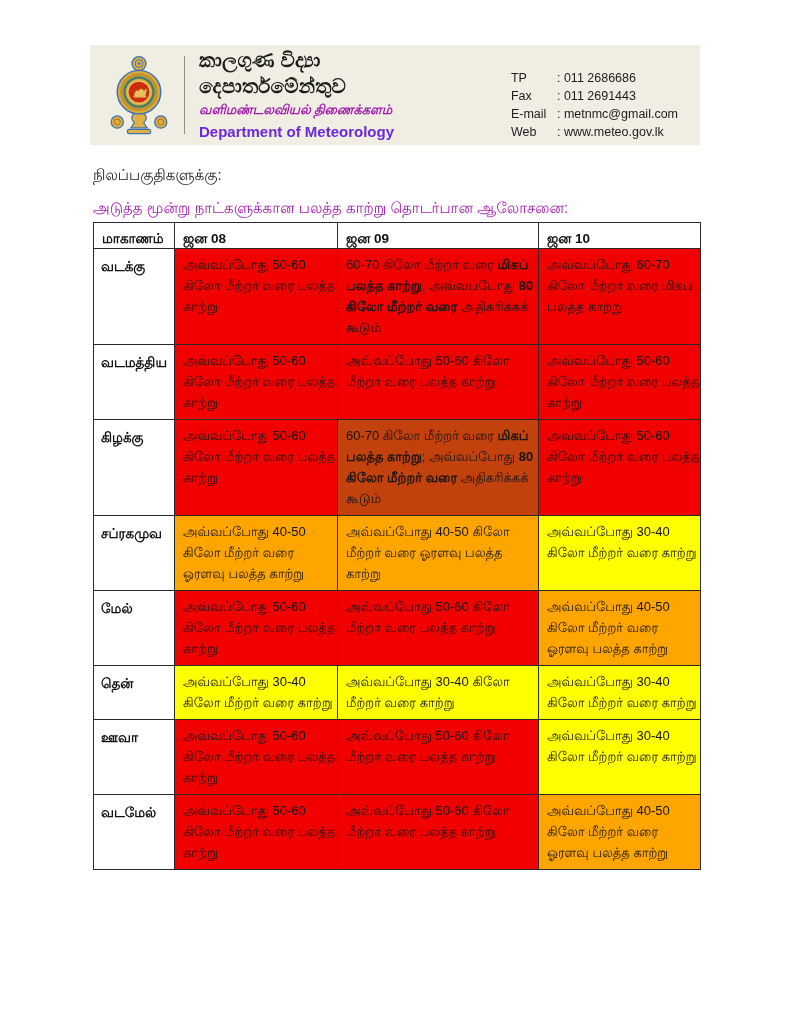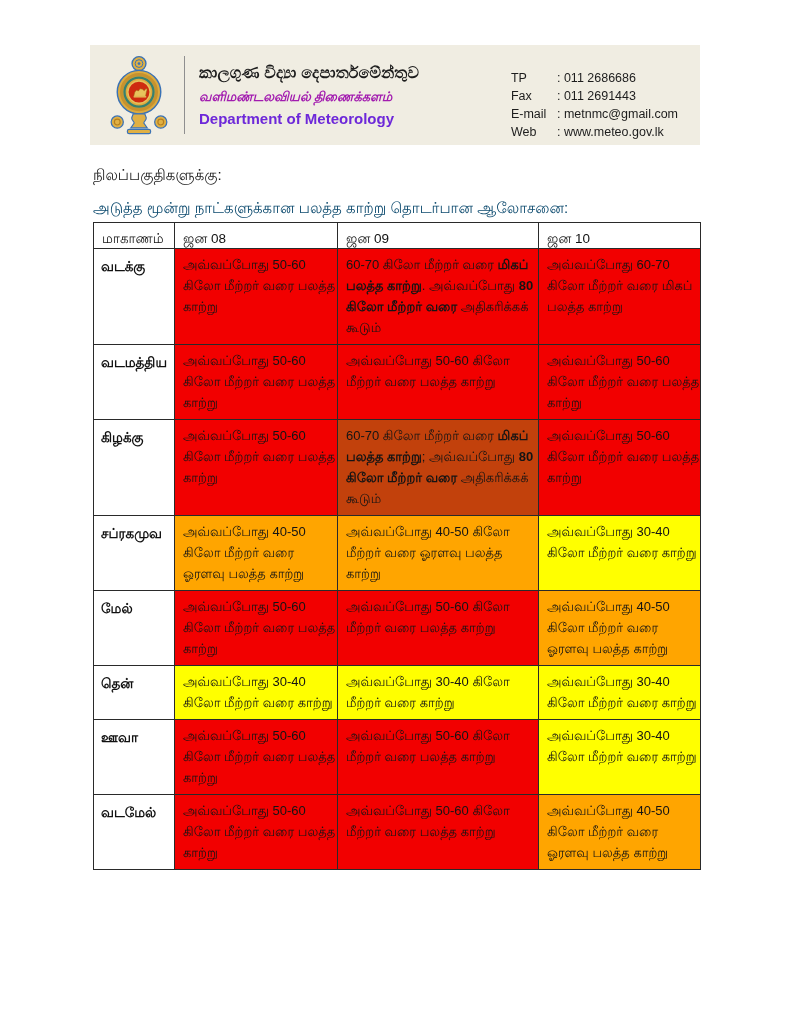--- a/index.html
+++ b/index.html
@@ -25,21 +25,21 @@
   }
   .emblem-wrap { margin-left: 20px; flex: 0 0 auto; display: flex; align-items: center; }
   .org-divider {
     width: 1px; height: 78px;
     background: #8f8f8f;
     margin: 0 14px 0 16px;
     flex: 0 0 auto;
   }
   .org-block { flex: 0 0 auto; max-width: 270px; }
   .org-sinhala {
-    font-size: 16px; font-weight: 700; color: #1c1c1c;
+    font-size: 20px; font-weight: 700; color: #1c1c1c;
     line-height: 26px; letter-spacing: 0.2px;
     font-family: "Liberation Sans", sans-serif;
   }
   .org-tamil {
     font-size: 13px; font-weight: 700; font-style: italic; color: #a21caf;
     line-height: 22px;
     font-family: "Liberation Serif", serif;
   }
   .org-english {
     font-size: 15px; font-weight: 700; color: #6d28d9; line-height: 22px;
@@ -54,21 +54,21 @@
   .contact-label { width: 46px; flex: 0 0 auto; }
   .contact-value { white-space: nowrap; }
 
   
   .heading1 {
     position: absolute; left: 93px; top: 166px;
     font-size: 15px; color: #1a1a1a;
   }
   .heading2 {
     position: absolute; left: 93px; top: 199px;
-    font-size: 15px; color: #0c4a6e;
+    font-size: 15px; color: #a21caf;
   }
 
   
   table.forecast {
     position: absolute; left: 93px; top: 222px;
     width: 607px;
     border-collapse: collapse;
     table-layout: fixed;
   }
   .forecast col.c-region { width: 81px; }
@@ -76,21 +76,21 @@
   .forecast col.c-d2 { width: 201px; }
   .forecast col.c-d3 { width: 162px; }
 
   .forecast th, .forecast td {
     border: 1px solid #2a2a2a;
     vertical-align: top;
     text-align: left;
   }
   .forecast thead th {
     background: #ffffff;
-    font-size: 13.5px; font-weight: 400; color: #111;
+    font-size: 13.5px; font-weight: 700; color: #111;
     height: 26px;
     padding: 8px 8px 0 8px;
   }
   .forecast tbody th.region {
     background: #ffffff;
     font-size: 13.5px; font-weight: 700; color: #111;
     padding: 9px 11px 0 7px;
     line-height: 17px;
   }
   .forecast td.cell {

